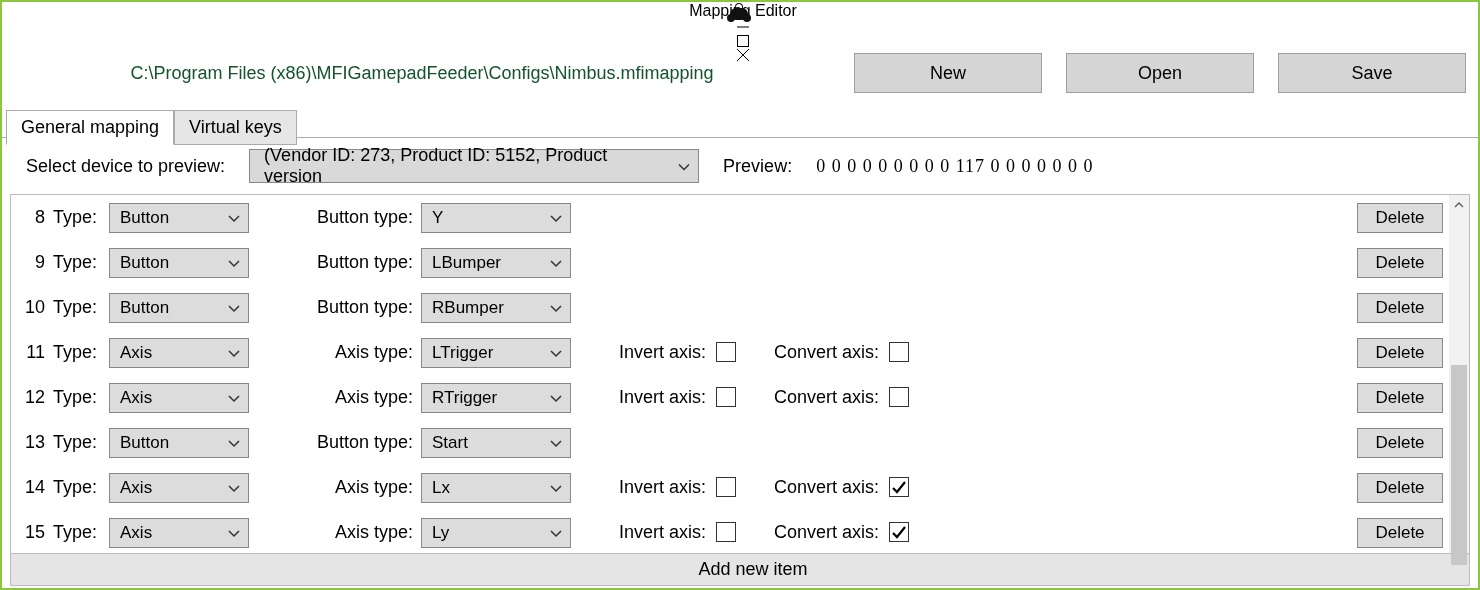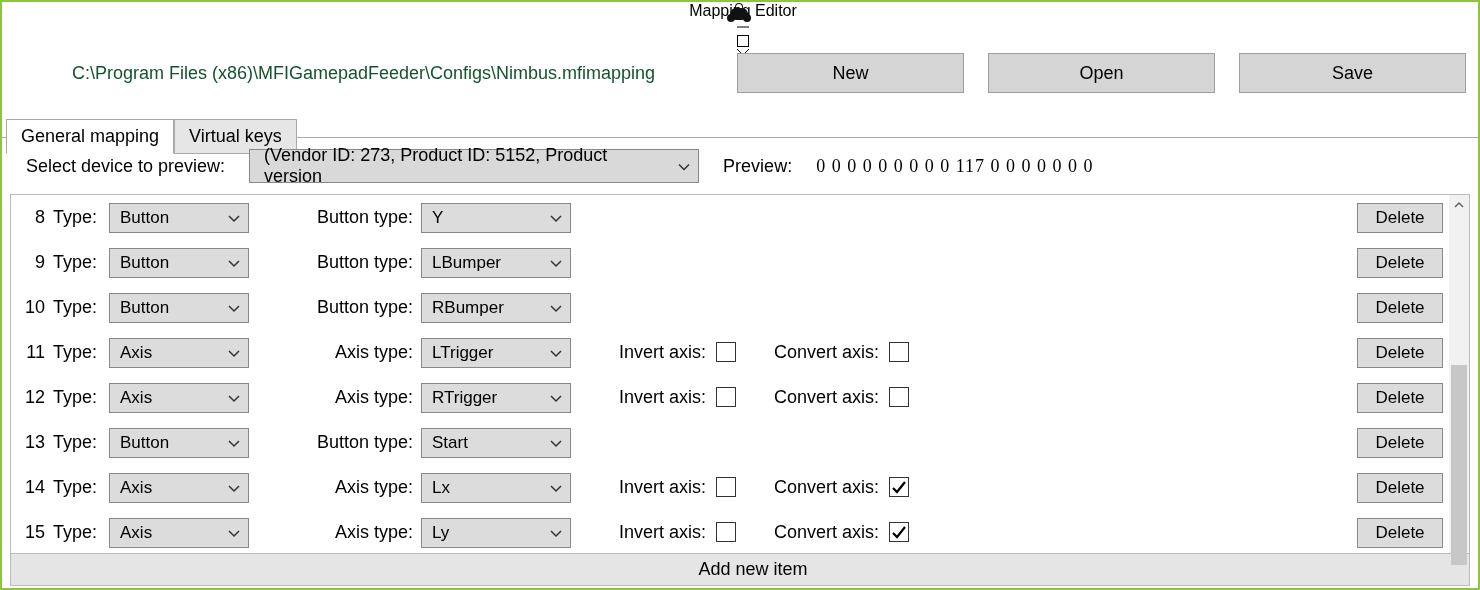--- a/index.html
+++ b/index.html
@@ -12,24 +12,24 @@
   .gp-wing-l { position:absolute; left:0px; top:12px; width:8px; height:8px; background:#111; border-radius:50%; }
   .gp-wing-r { position:absolute; right:0px; top:12px; width:8px; height:8px; background:#111; border-radius:50%; }
   .gp-wifi { position:absolute; left:8px; top:1px; width:8px; height:5px; border:1px solid #111; border-bottom:none; border-radius:8px 8px 0 0; }
   .titlebar .title { font-size: 16px; color:#000; }
   .spacer { flex: 1; }
   .winbtn { width: 58px; height: 38px; display:flex; align-items:center; justify-content:center; }
   .winbtn svg { stroke:#000; stroke-width:1; fill:none; }
 
   .toolbar { height: 62px; display:flex; align-items:center; padding: 0 12px; gap: 24px; }
   .filepath { flex:1; text-align:center; font-size:18px; color:#14532d; }
-  .bigbtn { width: 227px; height: 40px; background:#d5d5d5; border:1px solid #9e9e9e; font-size:18px; color:#000; display:flex; align-items:center; justify-content:center; cursor:pointer; }
+  .bigbtn { width: 188px; height: 40px; background:#d5d5d5; border:1px solid #9e9e9e; font-size:18px; color:#000; display:flex; align-items:center; justify-content:center; cursor:pointer; }
 
   .tabs { height: 34px; display:flex; align-items:flex-end; border-bottom:1px solid #aaa; padding-left:4px; }
-  .tab { padding: 6px 14px; font-size:18px; border:1px solid #aaa; background:#e6e6e6; margin-right:0; position:relative; top:17px; cursor:pointer; }
+  .tab { padding: 6px 14px; font-size:18px; border:1px solid #aaa; background:#e6e6e6; margin-right:0; position:relative; top:8px; cursor:pointer; }
   .tab.active { background:#fff; border-bottom:1px solid #fff; }
 
   .devrow { height: 56px; display:flex; align-items:center; padding: 0 24px; gap: 24px; font-size:18px; }
   .device-select { width: 450px; height: 34px; background:#d9d9d9; border:1px solid #888; display:flex; align-items:center; padding:0 30px 0 14px; position:relative; cursor:pointer; }
   .drop-arrow { position:absolute; right:8px; top:50%; transform:translateY(-50%); }
   .preview-string { font-family: "Segoe UI"; letter-spacing: 1px; }
 
   .grid-area { margin: 0 8px; border:1px solid #bbb; height: 360px; display:flex; }
   .rows-wrap { flex:1; overflow:hidden; position:relative; }
   .rows { width:100%; }

